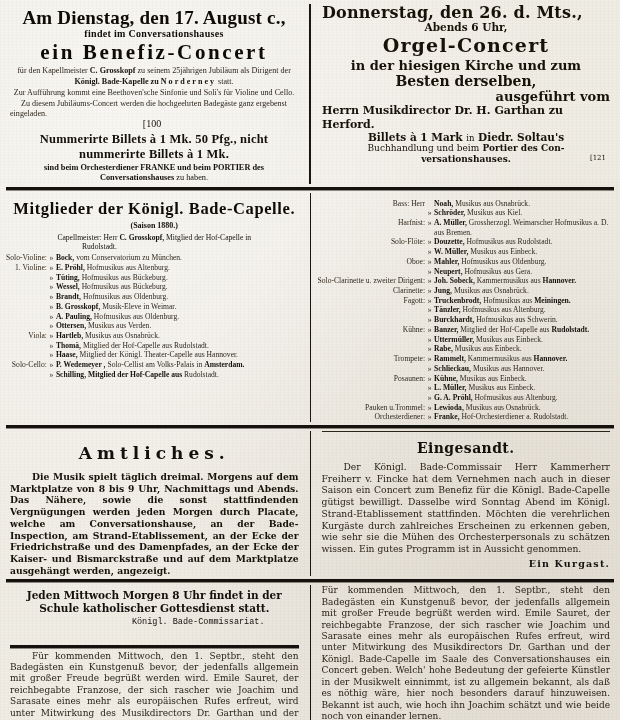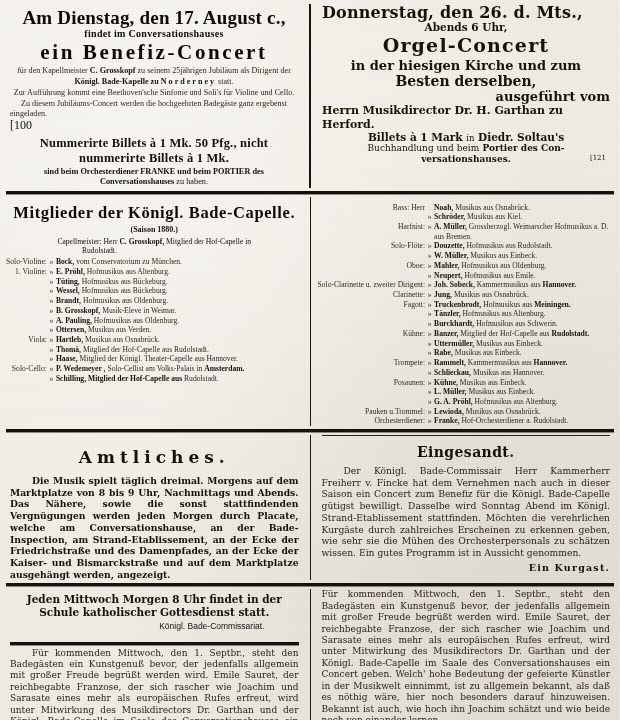--- a/index.html
+++ b/index.html
@@ -45,21 +45,21 @@
   }
   .h-dienstag{font-size:19px;letter-spacing:.2px;margin:4px 0 1px;}
   .h-findet{font-size:10px;font-weight:bold;margin:1px 0 2px;}
   .h-benefiz{font-size:21px;letter-spacing:2.6px;margin:1px 0 3px;font-weight:bold;}
   .body-ant{font-size:8.1px;line-height:1.32;text-align:center;font-weight:bold;color:#18130e;}
   .body-ant .lt{font-weight:normal;color:#2c251c;}
   .body-ant .sp{letter-spacing:2px;}
   .left-ind{text-align:left;}
   .h-billets{font-size:12.5px;font-weight:bold;text-align:center;margin:3px 0 1px;letter-spacing:.2px;}
   .h-billets2{font-size:8.3px;font-weight:bold;text-align:center;line-height:1.25;}
-  .refline{text-align:left;font-size:12px;padding-right:4px;margin-top:-2px;}
+  .refline{text-align:center;font-size:10px;padding-right:4px;margin-top:-2px;}
 
   
   .frk{
     font-family:"DejaVu Serif", serif;
     font-weight:bold;
     font-synthesis:none;
     color:#171208;
   }
   .frk .thin{font-weight:normal;}
   .f-donner{font-size:16px;text-align:left;line-height:1.12;letter-spacing:.2px;}
@@ -102,22 +102,22 @@
     font-size:9.2px;line-height:1.27;
     text-align:justify;color:#171208;font-weight:bold;
     hyphens:auto;
   }
   .para.light{font-weight:normal;color:#241d13;}
   .para .ind{display:inline-block;width:22px;}
   .sig{text-align:right;font-size:9.5px;font-weight:bold;letter-spacing:1.2px;margin-top:3px;
        font-family:"DejaVu Serif", serif;}
   .notice{font-family:"DejaVu Serif", serif;font-weight:bold;font-size:10.5px;
           text-align:center;line-height:1.25;margin:4px 0 1px;}
-  .notice-sub{font-family:Liberation Sans, sans-serif;font-size:8.5px;text-align:right;
-              padding-right:34px;margin-bottom:11px;font-weight:normal;}
+  .notice-sub{font-family:Liberation Mono, monospace;font-size:8.5px;text-align:right;
+              padding-right:34px;margin-bottom:18px;font-weight:normal;}
   .pad{padding:0 4px;}
 </style>
 </head>
 <body>
 
 <div class="page">
 <div class="frame">
 
   <div class="cols">
 
@@ -296,21 +296,21 @@
                 <td class="who"><span class="bd">W. Müller,</span><span class="lt"> Musikus aus Einbeck.</span></td>
               </tr>
               <tr>
                 <td class="role">Oboe:</td>
                 <td class="dash">»</td>
                 <td class="who"><span class="bd">Mahler,</span><span class="lt"> Hofmusikus aus Oldenburg.</span></td>
               </tr>
               <tr>
                 <td class="role"></td>
                 <td class="dash">»</td>
-                <td class="who"><span class="bd">Neupert,</span><span class="lt"> Hofmusikus aus Emile.</span></td>
+                <td class="who"><span class="bd">Neupert,</span><span class="lt"> Hofmusikus aus Gera.</span></td>
               </tr>
               <tr>
                 <td class="role">Solo-Clarinette u. zweiter Dirigent:</td>
                 <td class="dash">»</td>
                 <td class="who"><span class="bd">Joh. Sobeck,</span><span class="lt"> Kammermusikus aus </span><span class="bd">Hannover.</span></td>
               </tr>
               <tr>
                 <td class="role">Clarinette:</td>
                 <td class="dash">»</td>
                 <td class="who"><span class="bd">Jung,</span><span class="lt"> Musikus aus Osnabrück.</span></td>

